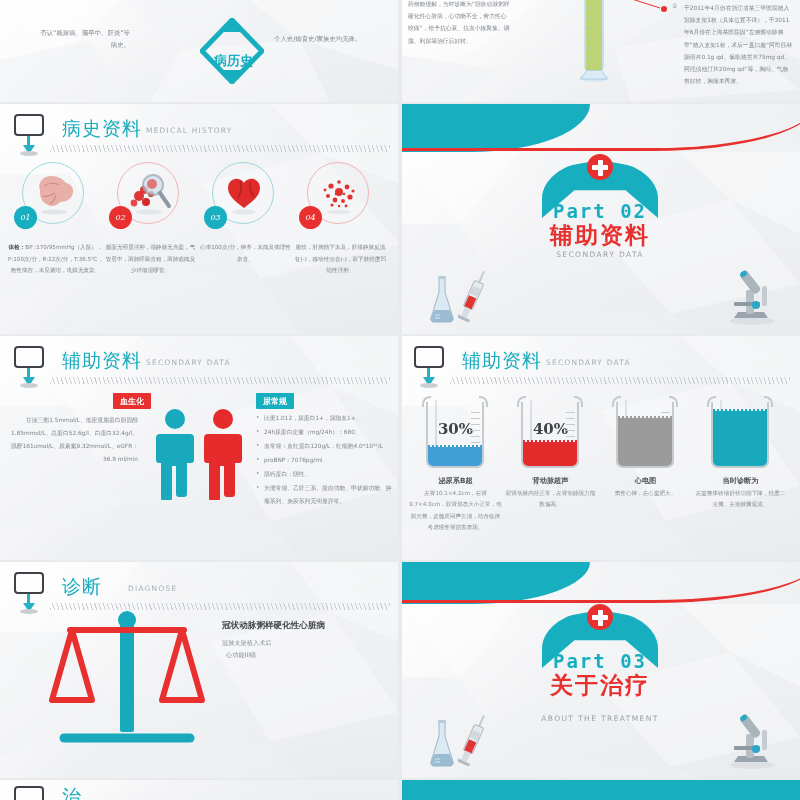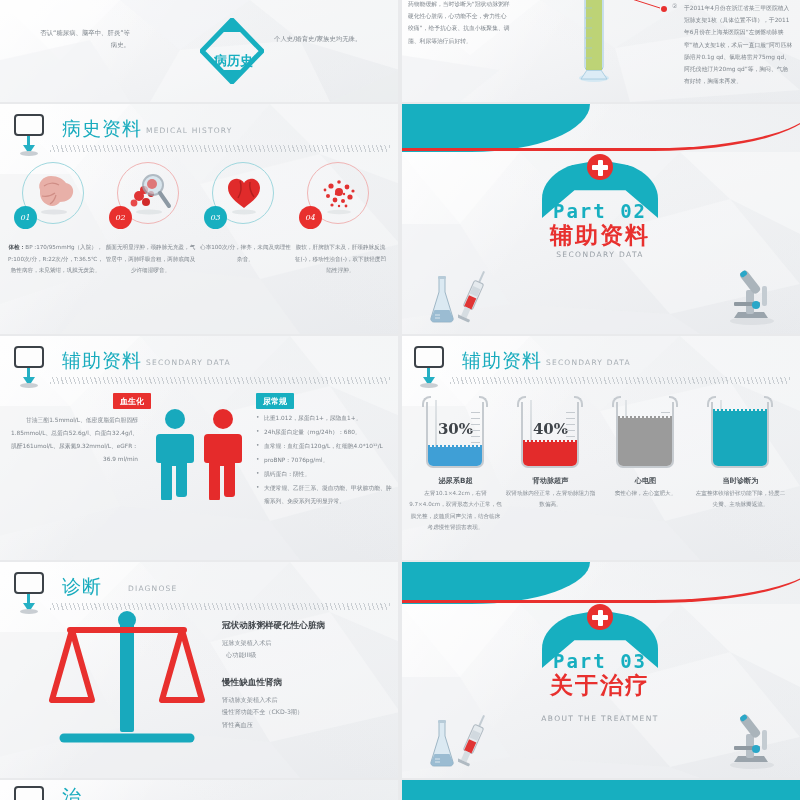--- a/index.html
+++ b/index.html
@@ -611,26 +611,20 @@
       <path d="M24 22 L4 92 H44 Z" fill="none" stroke="#e8302e" stroke-width="6" stroke-linejoin="round"></path>
       <path d="M134 22 L114 92 H154 Z" fill="none" stroke="#e8302e" stroke-width="6" stroke-linejoin="round"></path>
     </svg>
 
     <div class="dg-block" style="top:58px;">
       <div class="dg-title">冠状动脉粥样硬化性心脏病</div>
       <div class="dg-line">冠脉支架植入术后</div>
       <div class="dg-line" style="padding-left:4px">心功能III级</div>
     </div>
 
-    <div class="dg-block" style="top:115px;">
-      <div class="dg-title">慢性缺血性肾病</div>
-      <div class="dg-line">肾动脉支架植入术后</div>
-      <div class="dg-line">慢性肾功能不全（CKD-3期）</div>
-      <div class="dg-line">肾性高血压</div>
-    </div>
   </div>
 
   <div class="slide cover" id="s6">
     <svg class="facets" viewBox="0 0 400 216" preserveAspectRatio="none">
       <polygon points="0,42 120,42 60,115" fill="#ffffff" opacity=".5"></polygon>
       <polygon points="120,42 280,42 200,125" fill="#f4f5f7" opacity=".7"></polygon>
       <polygon points="280,42 400,42 400,125 330,90" fill="#ffffff" opacity=".5"></polygon>
       <polygon points="0,115 60,115 110,195 0,210" fill="#f1f2f4" opacity=".85"></polygon>
       <polygon points="200,125 330,90 400,175 270,205" fill="#ffffff" opacity=".4"></polygon>
       <polygon points="110,195 270,205 300,216 80,216" fill="#eff0f2" opacity=".8"></polygon>

